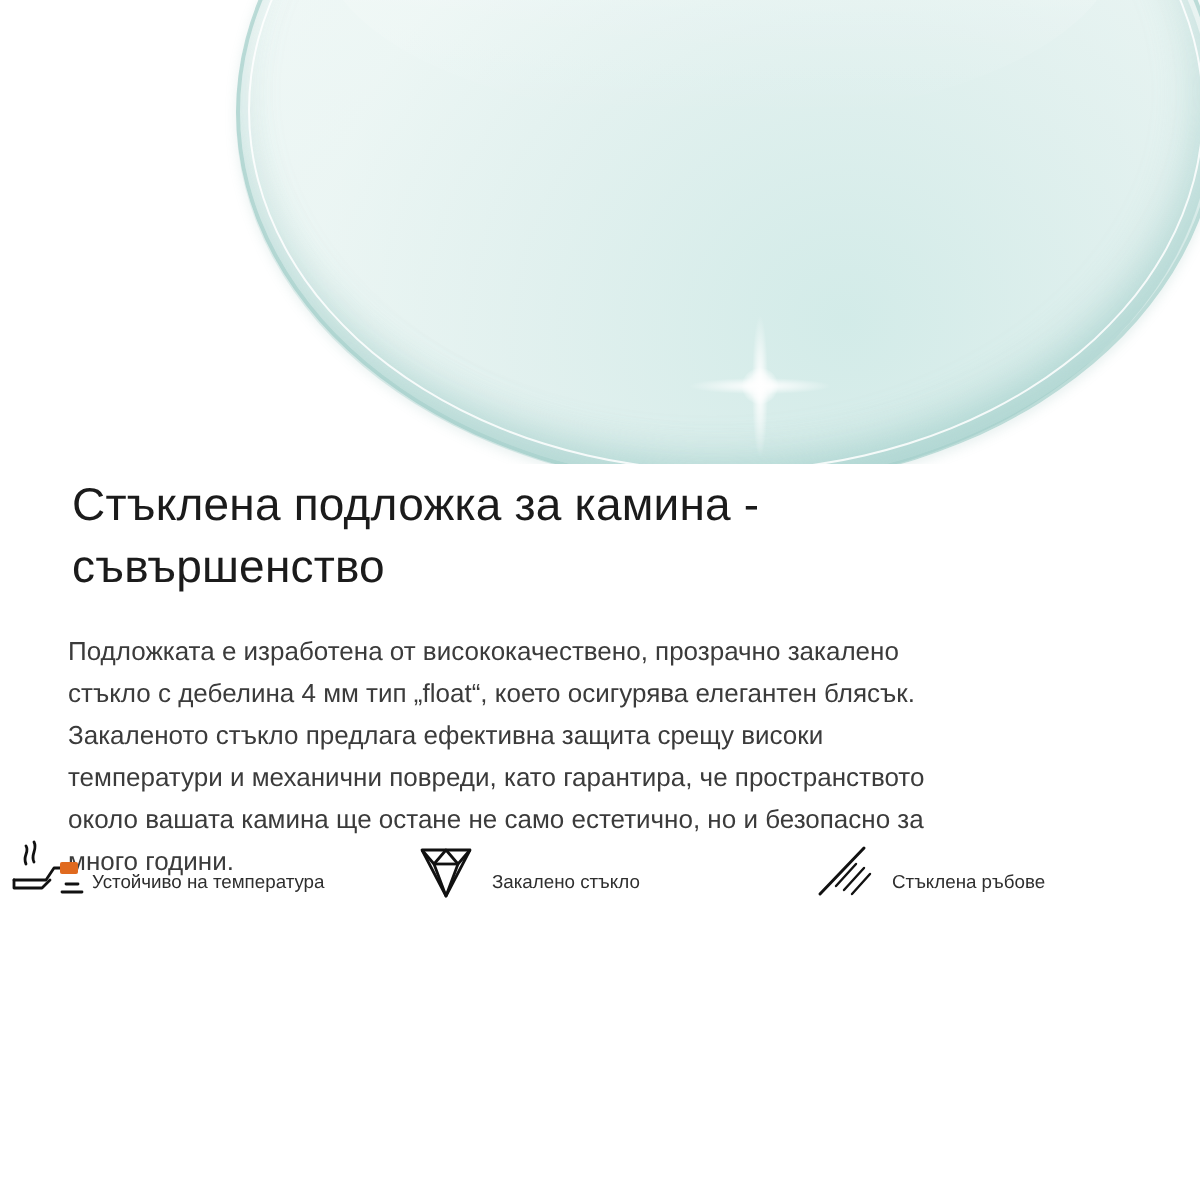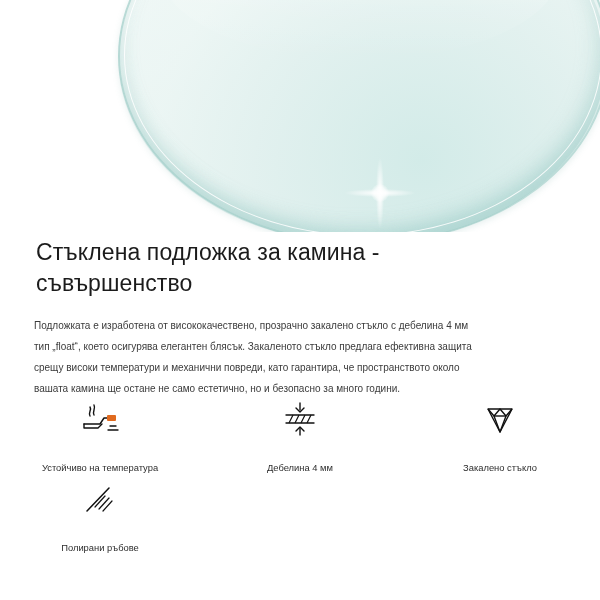--- a/index.html
+++ b/index.html
@@ -116,42 +116,42 @@
     padding: 5px 36px 0 36px;
     font-size: 23px;
     line-height: 31px;
     font-weight: normal;
     color: #1b1b1b;
     letter-spacing: 0.1px;
   }
   .body-copy {
     margin: 0;
     padding: 16px 36px 0 34px;
-    font-size: 10px;
+    font-size: 13px;
     line-height: 21px;
     color: #3b3b3b;
     text-align: left;
   }
 
   
   .features {
     position: absolute;
     left: 0;
     top: 398px;
     width: 600px;
     display: grid;
     grid-template-columns: repeat(3, 1fr);
     grid-template-rows: 76px 76px;
     row-gap: 4px;
   }
   .feature {
     display: flex;
-    flex-direction: column;
+    flex-direction: row;
     align-items: center;
-    justify-content: space-between;
+    justify-content: flex-start;
   }
   .feature-icon {
     width: 46px;
     height: 44px;
     display: flex;
     align-items: center;
     justify-content: center;
   }
   .feature-icon svg {
     display: block;
@@ -195,34 +195,20 @@
           <path d="M4 22 L20 22 L24 16 L30 16" stroke-linecap="round" stroke-linejoin="round"></path>
           <path d="M4 22 L4 26 L18 26 L22 22" stroke-linecap="round" stroke-linejoin="round"></path>
           <rect x="27" y="13" width="9" height="6" rx="1" fill="#e06a1f" stroke="none"></rect>
           <path d="M30 24 L36 24" stroke-linecap="round"></path>
           <path d="M28 28 L38 28" stroke-linecap="round"></path>
         </svg>
       </div>
       <div class="feature-label">Устойчиво на температура</div>
     </div>
 
-    <div class="feature">
-      <div class="feature-icon">
-        <svg width="40" height="38" viewBox="0 0 40 38" fill="none" stroke="#111" stroke-width="1.4">
-          <path d="M20 2 L20 9" stroke-linecap="round"></path>
-          <path d="M16 7 L20 11 L24 7" stroke-linecap="round" stroke-linejoin="round"></path>
-          <path d="M6 14 L34 14" stroke-linecap="round"></path>
-          <path d="M6 22 L34 22" stroke-linecap="round"></path>
-          <path d="M9 22 L13 14 M15 22 L19 14 M21 22 L25 14 M27 22 L31 14" stroke-width="1.2"></path>
-          <path d="M20 27 L20 34" stroke-linecap="round"></path>
-          <path d="M16 30 L20 26 L24 30" stroke-linecap="round" stroke-linejoin="round"></path>
-        </svg>
-      </div>
-      <div class="feature-label">Дебелина 4 мм</div>
-    </div>
 
 
     <div class="feature">
       <div class="feature-icon">
         <svg width="40" height="34" viewBox="0 0 40 34" fill="none" stroke="#111" stroke-width="1.4">
           <path d="M8 6 L32 6 L20 29 Z" stroke-linejoin="round"></path>
           <path d="M8 6 L14 13 L20 6 L26 13 L32 6" stroke-linejoin="round"></path>
           <path d="M14 13 L20 29 L26 13" stroke-linejoin="round"></path>
           <path d="M14 13 L26 13"></path>
         </svg>
@@ -233,18 +219,18 @@
     <div class="feature">
       <div class="feature-icon">
         <svg width="38" height="34" viewBox="0 0 38 34" fill="none" stroke="#111" stroke-width="1.5">
           <path d="M6 28 L28 5" stroke-linecap="round"></path>
           <path d="M6 28 L28 28 L28 5 Z" stroke-linejoin="round" stroke-width="1.2" opacity="0"></path>
           <path d="M14 24 L24 13" stroke-linecap="round" stroke-width="1.2"></path>
           <path d="M18 26 L28 15" stroke-linecap="round" stroke-width="1.2"></path>
           <path d="M22 28 L31 18" stroke-linecap="round" stroke-width="1.2"></path>
         </svg>
       </div>
-      <div class="feature-label">Полирани ръбове</div>
+      <div class="feature-label">Стъклена ръбове</div>
     </div>
 
 
   </div>
 </div>
 
 </body></html>

